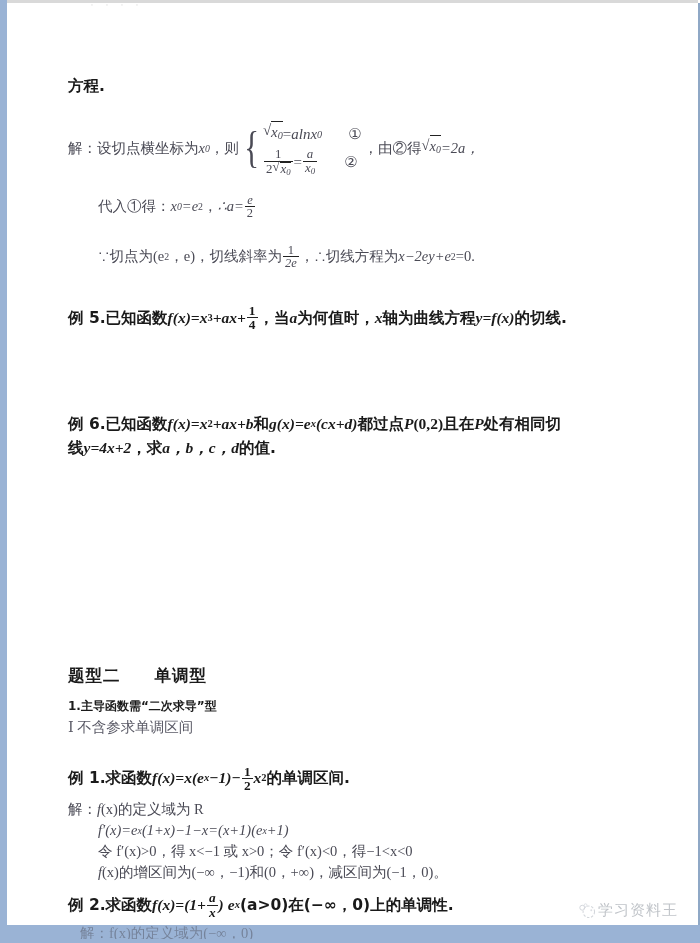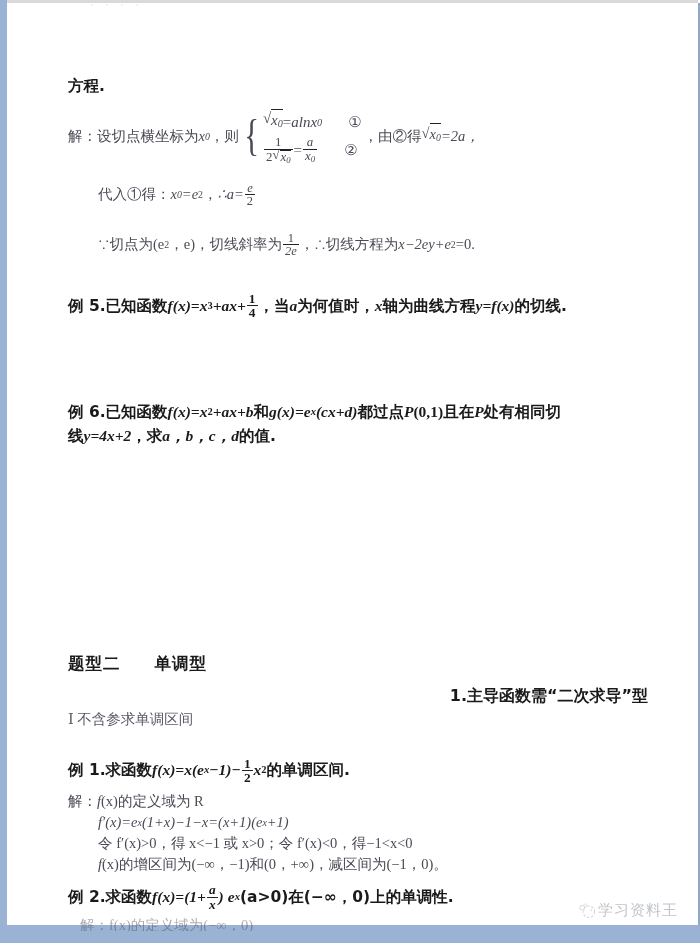--- a/index.html
+++ b/index.html
@@ -77,22 +77,21 @@
   .sol-ind { padding-left: 30px; }
 
   .head2 {
     font-weight: bold;
     font-size: 16.5px;
     letter-spacing: 1px;
     text-align: right;
   }
   .sub1 {
     font-weight: bold;
-    font-size: 16px;
-    text-align: right;
+    font-size: 12px;
   }
   .sub2 {
     font-size: 14.5px;
     color: #5a5a66;
   }
 
   
   .frac {
     display: inline-block;
     vertical-align: -0.45em;
@@ -175,21 +174,21 @@
 <div class="page">
 
   <div class="edge-top"></div>
   <div class="edge-left"></div>
   <div class="edge-right"></div>
   <div class="edge-bottom"></div>
   <div class="clipped-top">。。。。</div>
 
   <div class="content">
 
-    <div class="prob" style="margin-bottom:10px;">
+    <div class="prob" style="margin-bottom:22px;">
       <span class="hei">方程.</span>
     </div>
 
     <div class="row-flex sol" style="margin-bottom:4px;">
       <span>解：设切点横坐标为</span>
       <span class="it ser">x</span>
         <sub class="it">0</sub>
       <span>，则</span>
 
       <span class="sys">
@@ -279,21 +278,21 @@
         <span class="it ser b">(x)=x</span>
           <sup>2</sup>
         <span class="it ser b">+ax+b</span>
         <span class="hei">和</span>
         <span class="it ser b">g</span>
         <span class="it ser b">(x)=e</span>
           <sup class="it">x</sup>
         <span class="it ser b">(cx+d)</span>
         <span class="hei">都过点</span>
         <span class="it ser b">P</span>
-        <span class="ser b">(0,1)</span>
+        <span class="ser b">(0,2)</span>
         <span class="hei">且在</span>
         <span class="it ser b">P</span>
         <span class="hei">处有相同切</span>
       </div>
       <div class="row-flex">
         <span class="hei">线</span>
         <span class="it ser b">y=4x+2</span>
         <span class="hei">，求</span>
         <span class="it ser b">a，b，c，d</span>
         <span class="hei">的值.</span>

